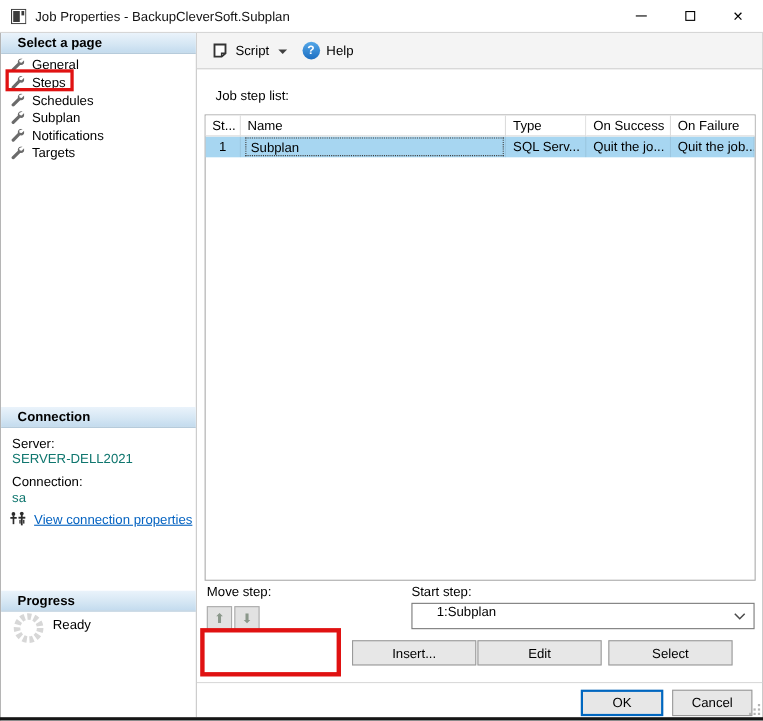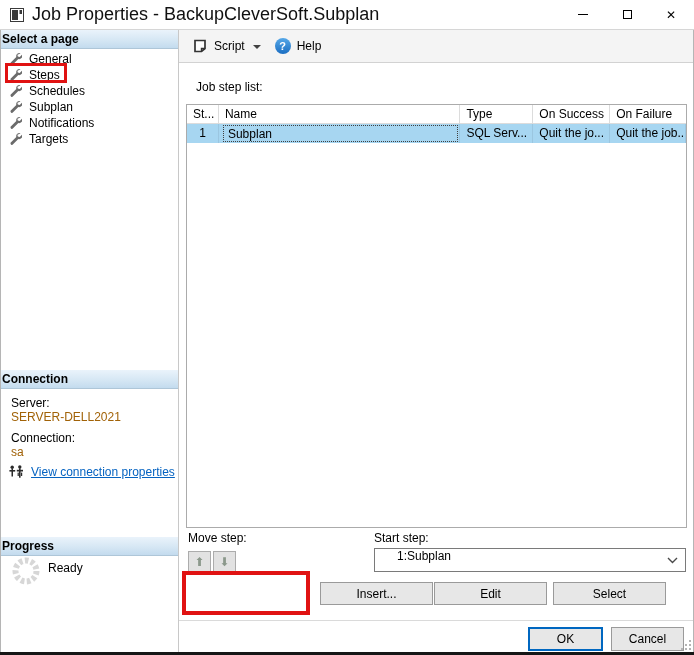--- a/index.html
+++ b/index.html
@@ -18,48 +18,48 @@
     background: #fff;
   }
 
   
   .titlebar {
     position: absolute; left: 0; top: 0; right: 0; height: 30px;
     background: #fff; display: flex; align-items: center;
     border-bottom: 1px solid #d6d6d6;
   }
   .title-icon { width: 14px; height: 14px; margin: 0 8px 0 10px; }
-  .title-text { font-size: 18px; color: #111; }
+  .title-text { font-size: 12px; color: #111; }
   .win-controls { position: absolute; right: 1px; top: 0; height: 29px; display: flex; }
   .win-btn { width: 44px; height: 29px; display: flex; align-items: center; justify-content: center; cursor: default; }
   .glyph-min { width: 10px; height: 1px; background: #000; }
   .glyph-max { width: 9px; height: 9px; border: 1px solid #000; }
   .glyph-close { font-size: 12px; color: #000; line-height: 1; }
 
   
   .sidebar {
     position: absolute; left: 1px; top: 30px; width: 178px; bottom: 3px;
     background: #fff; border-right: 1px solid #c8c8c8;
   }
   .panel-header {
     position: absolute; left: 0; right: 0; height: 19px;
     background: linear-gradient(180deg, #eaf3fb 0%, #d6e7f4 55%, #c3dbee 100%);
     border-bottom: 1px solid #aec6d8;
-    font-weight: bold; padding-left: 1px; line-height: 18px;
+    font-weight: bold; padding-left: 15px; line-height: 18px;
   }
   .hdr-select { top: 0; }
   .hdr-connection { top: 340px; }
   .hdr-progress { top: 507px; }
   .page-item {
     position: absolute; left: 0; width: 100%; height: 16px;
     display: flex; align-items: center; padding-left: 9px; cursor: default;
   }
   .page-item .wrench { width: 12px; height: 12px; margin-right: 7px; flex: 0 0 auto; }
   .conn-label { position: absolute; left: 10px; color: #000; }
-  .conn-value { position: absolute; left: 10px; color: #a16207; }
+  .conn-value { position: absolute; left: 10px; color: #0f766e; }
   .link-row { position: absolute; left: 8px; top: 435px; display: flex; align-items: flex-start; }
   .link-row svg { margin-right: 6px; }
   .link { color: #0563c1; text-decoration: underline; cursor: pointer; }
   .spinner { position: absolute; left: 10px; top: 526px; width: 30px; height: 30px; }
   .ready-text { position: absolute; left: 47px; top: 531px; }
 
   
   .toolbar {
     position: absolute; left: 179px; top: 30px; right: 1px; height: 33px;
     background: #f4f4f4; border-bottom: 1px solid #d2d2d2;

